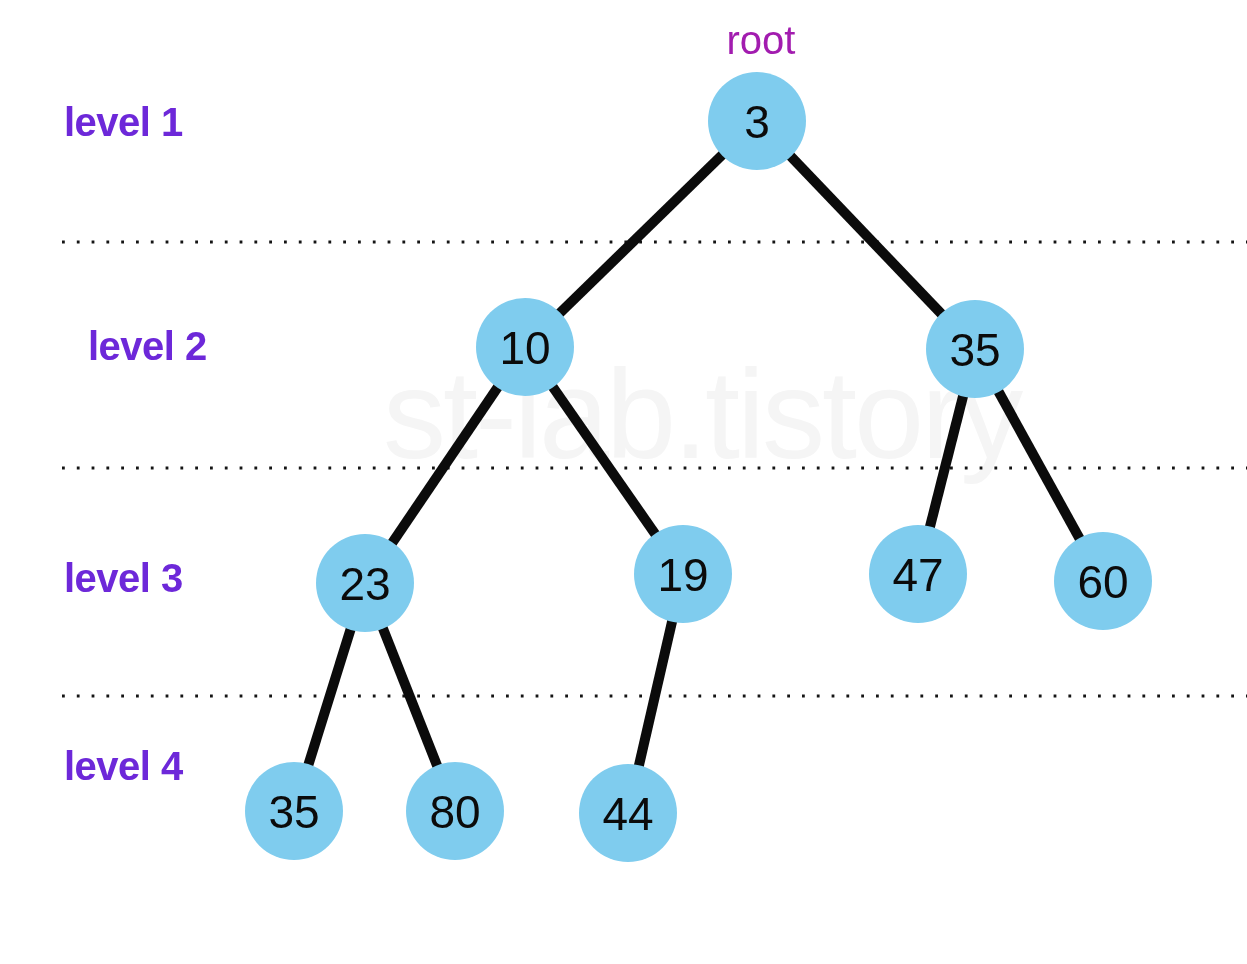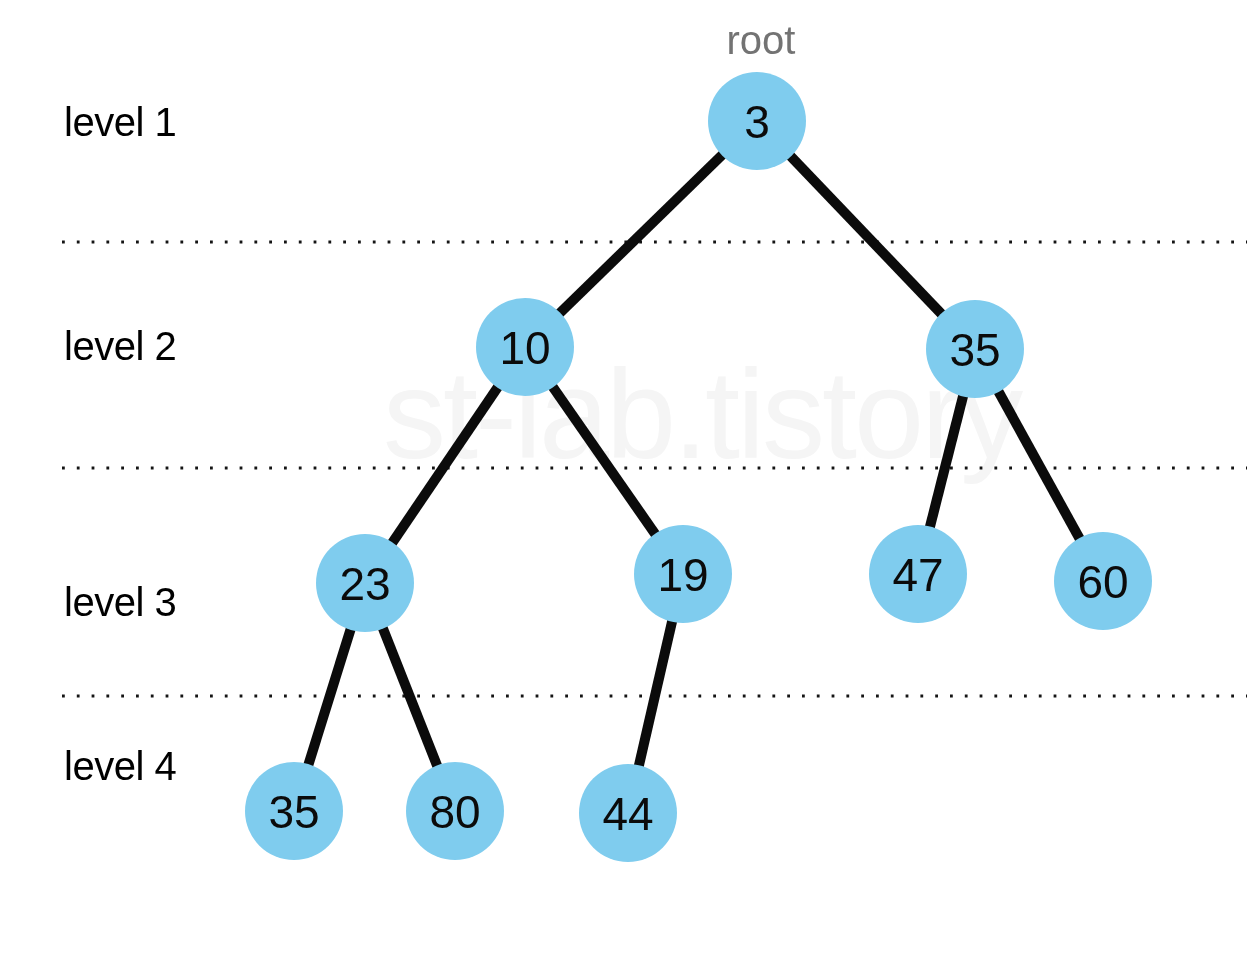--- a/index.html
+++ b/index.html
@@ -49,34 +49,34 @@
     font-weight: 500;
     fill: #0b0b0b;
     text-anchor: middle;
   }
   .level-label {
     position: absolute;
     left: 64px;
     transform: translateY(-50%);
     z-index: 2;
     font-size: 40px;
-    font-weight: 400;
+    font-weight: 700;
     letter-spacing: -0.5px;
-    color: #000000;
+    color: #6d28d9;
     white-space: nowrap;
   }
   #root-label {
     position: absolute;
     left: 761px;
     top: 40px;
     transform: translate(-50%, -50%);
     z-index: 2;
     font-size: 40px;
     font-weight: 500;
-    color: #737373;
+    color: #a21caf;
   }
 </style>
 </head>
 <body>
 
 <div id="canvas">
   <div id="watermark">st-lab.tistory</div>
 
   <svg id="tree-svg" width="1247" height="964" viewBox="0 0 1247 964">
       <line x1="62" y1="242" x2="1247" y2="242" class="sep"></line>
@@ -110,17 +110,17 @@
       <text x="1103" y="581" dy="0.36em" class="node-text">60</text>
       <text x="294" y="811" dy="0.36em" class="node-text">35</text>
       <text x="455" y="811" dy="0.36em" class="node-text">80</text>
       <text x="628" y="813" dy="0.36em" class="node-text">44</text>
     </svg>
 
   <div id="root-label">root</div>
 
   <div id="level-labels">
       <div class="level-label" style="top: 122px;">level 1</div>
-      <div class="level-label" style="top: 346px;">level 2</div>
-      <div class="level-label" style="top: 602px;">level 3</div>
+      <div class="level-label" style="top: 346px; margin-left: 24px;">level 2</div>
+      <div class="level-label" style="top: 578px;">level 3</div>
       <div class="level-label" style="top: 766px;">level 4</div>
     </div>
 </div>
 
 </body></html>

